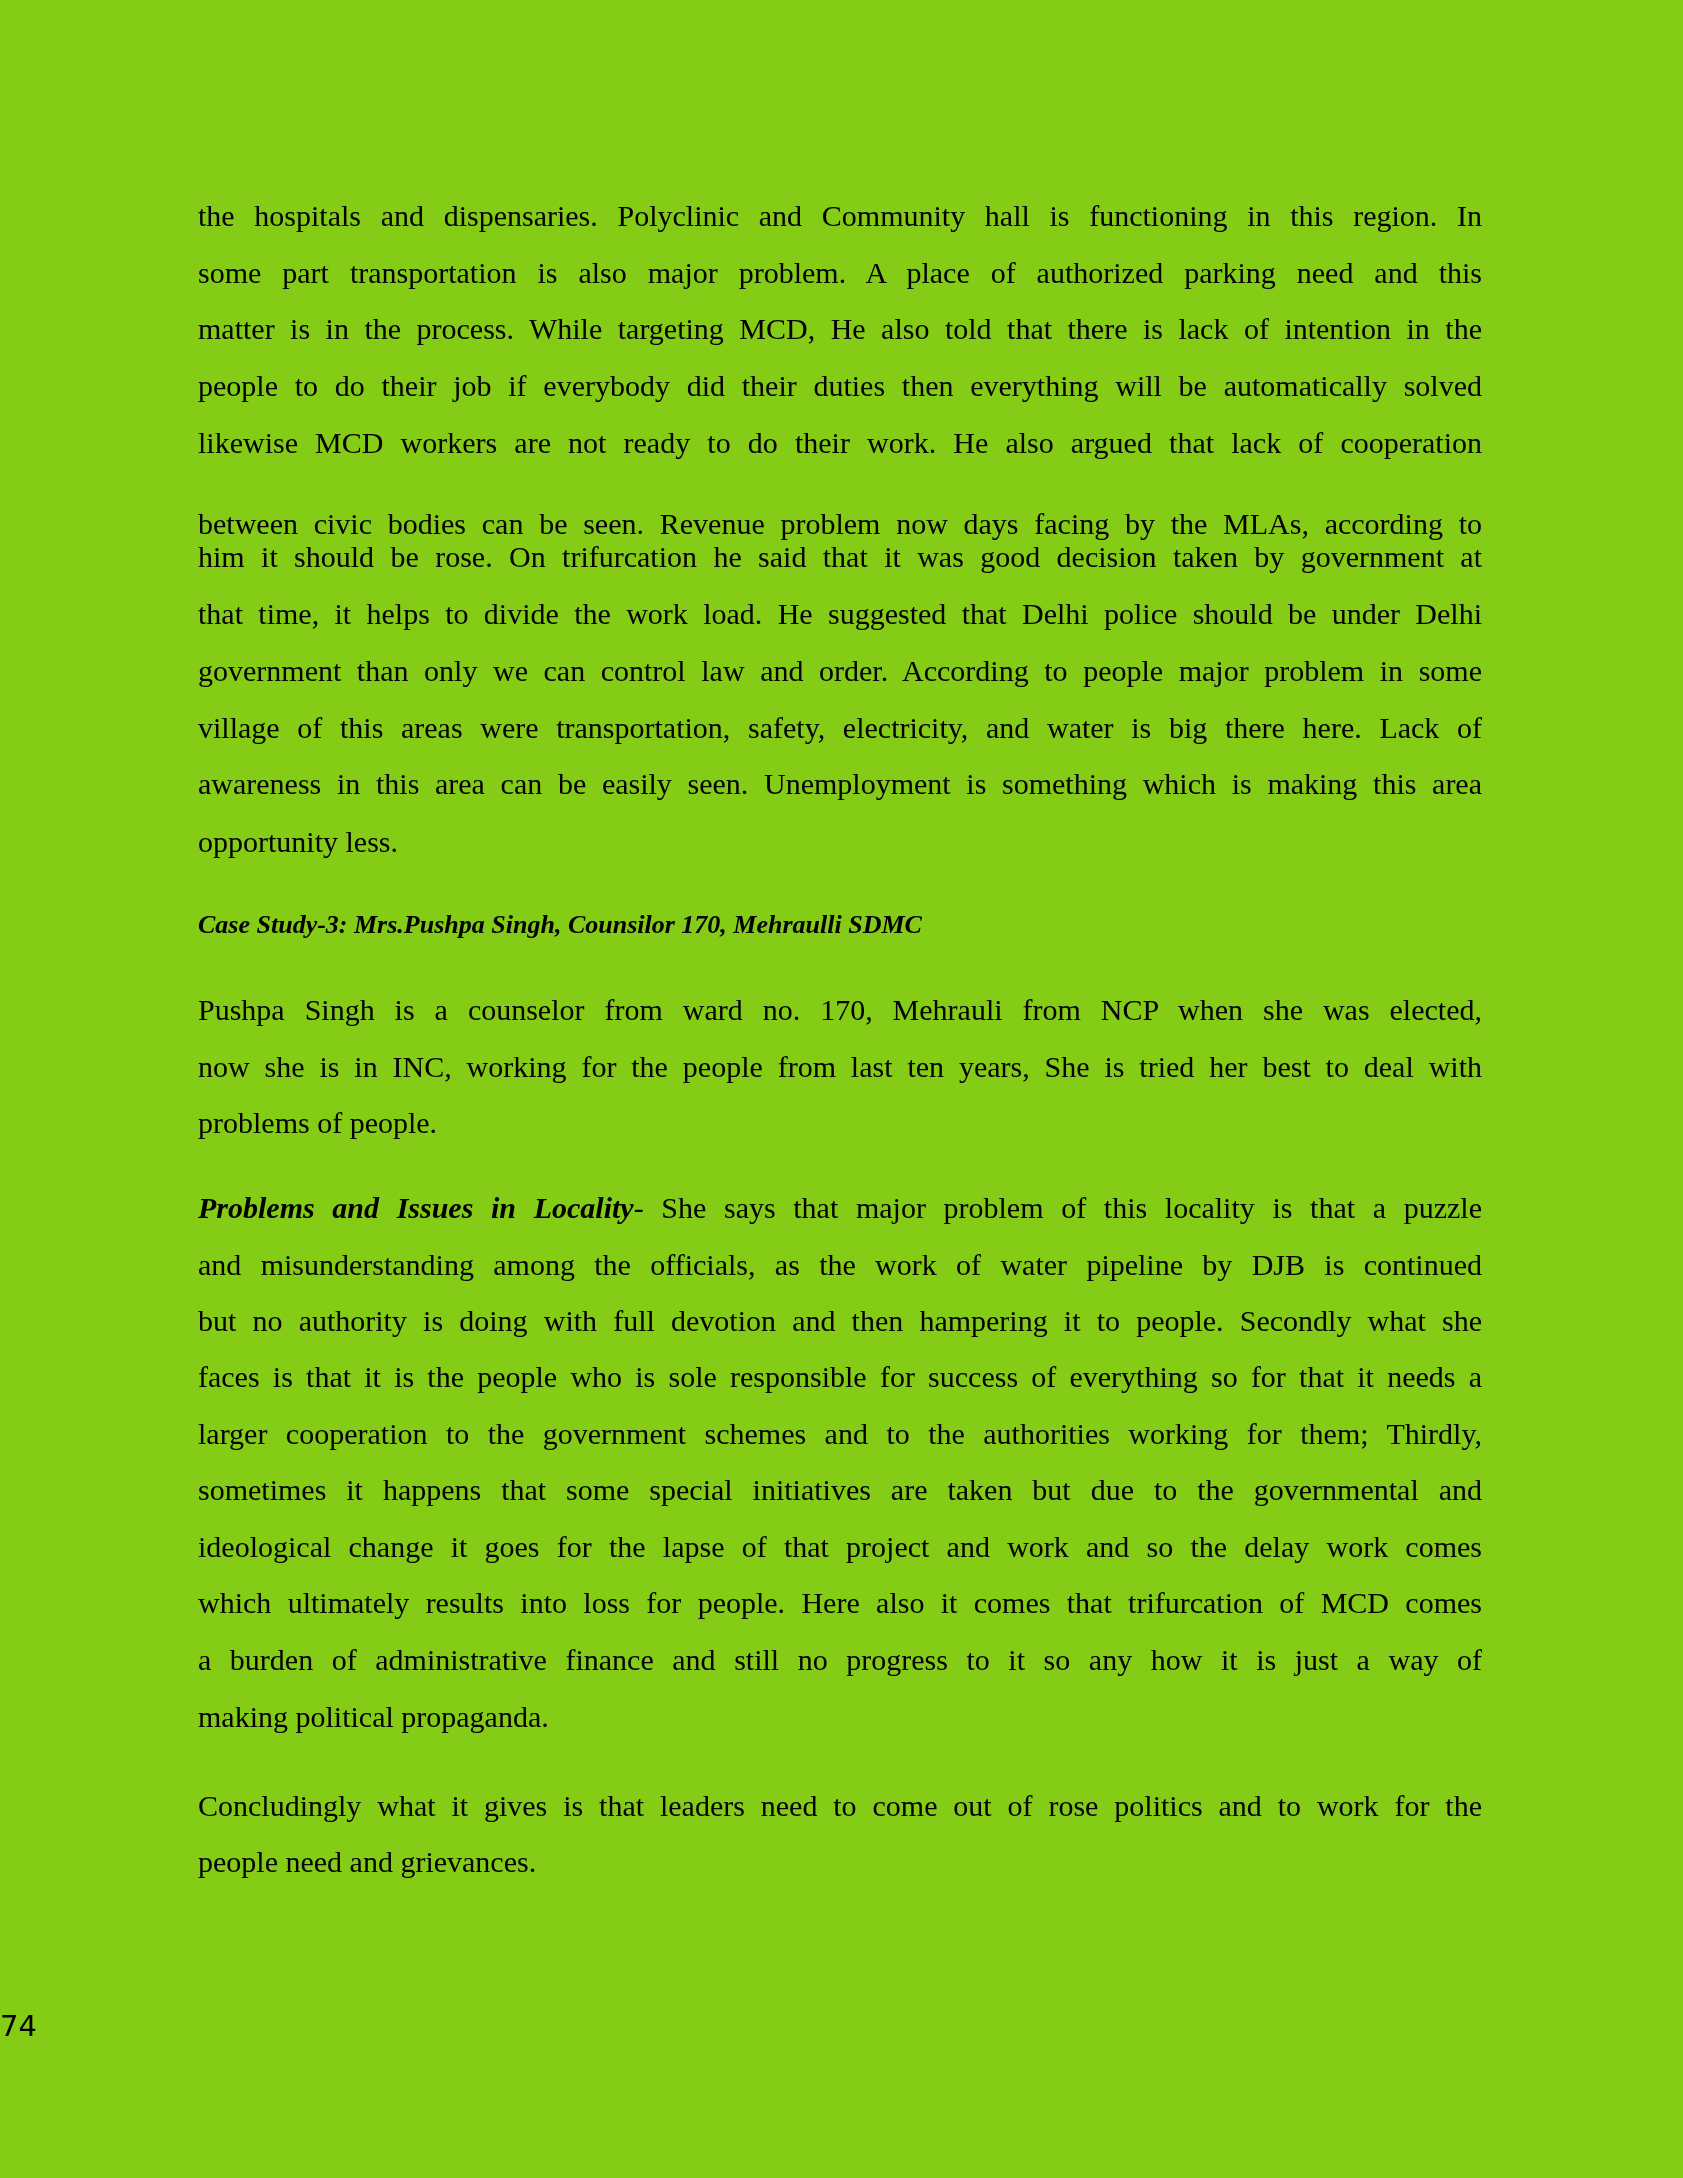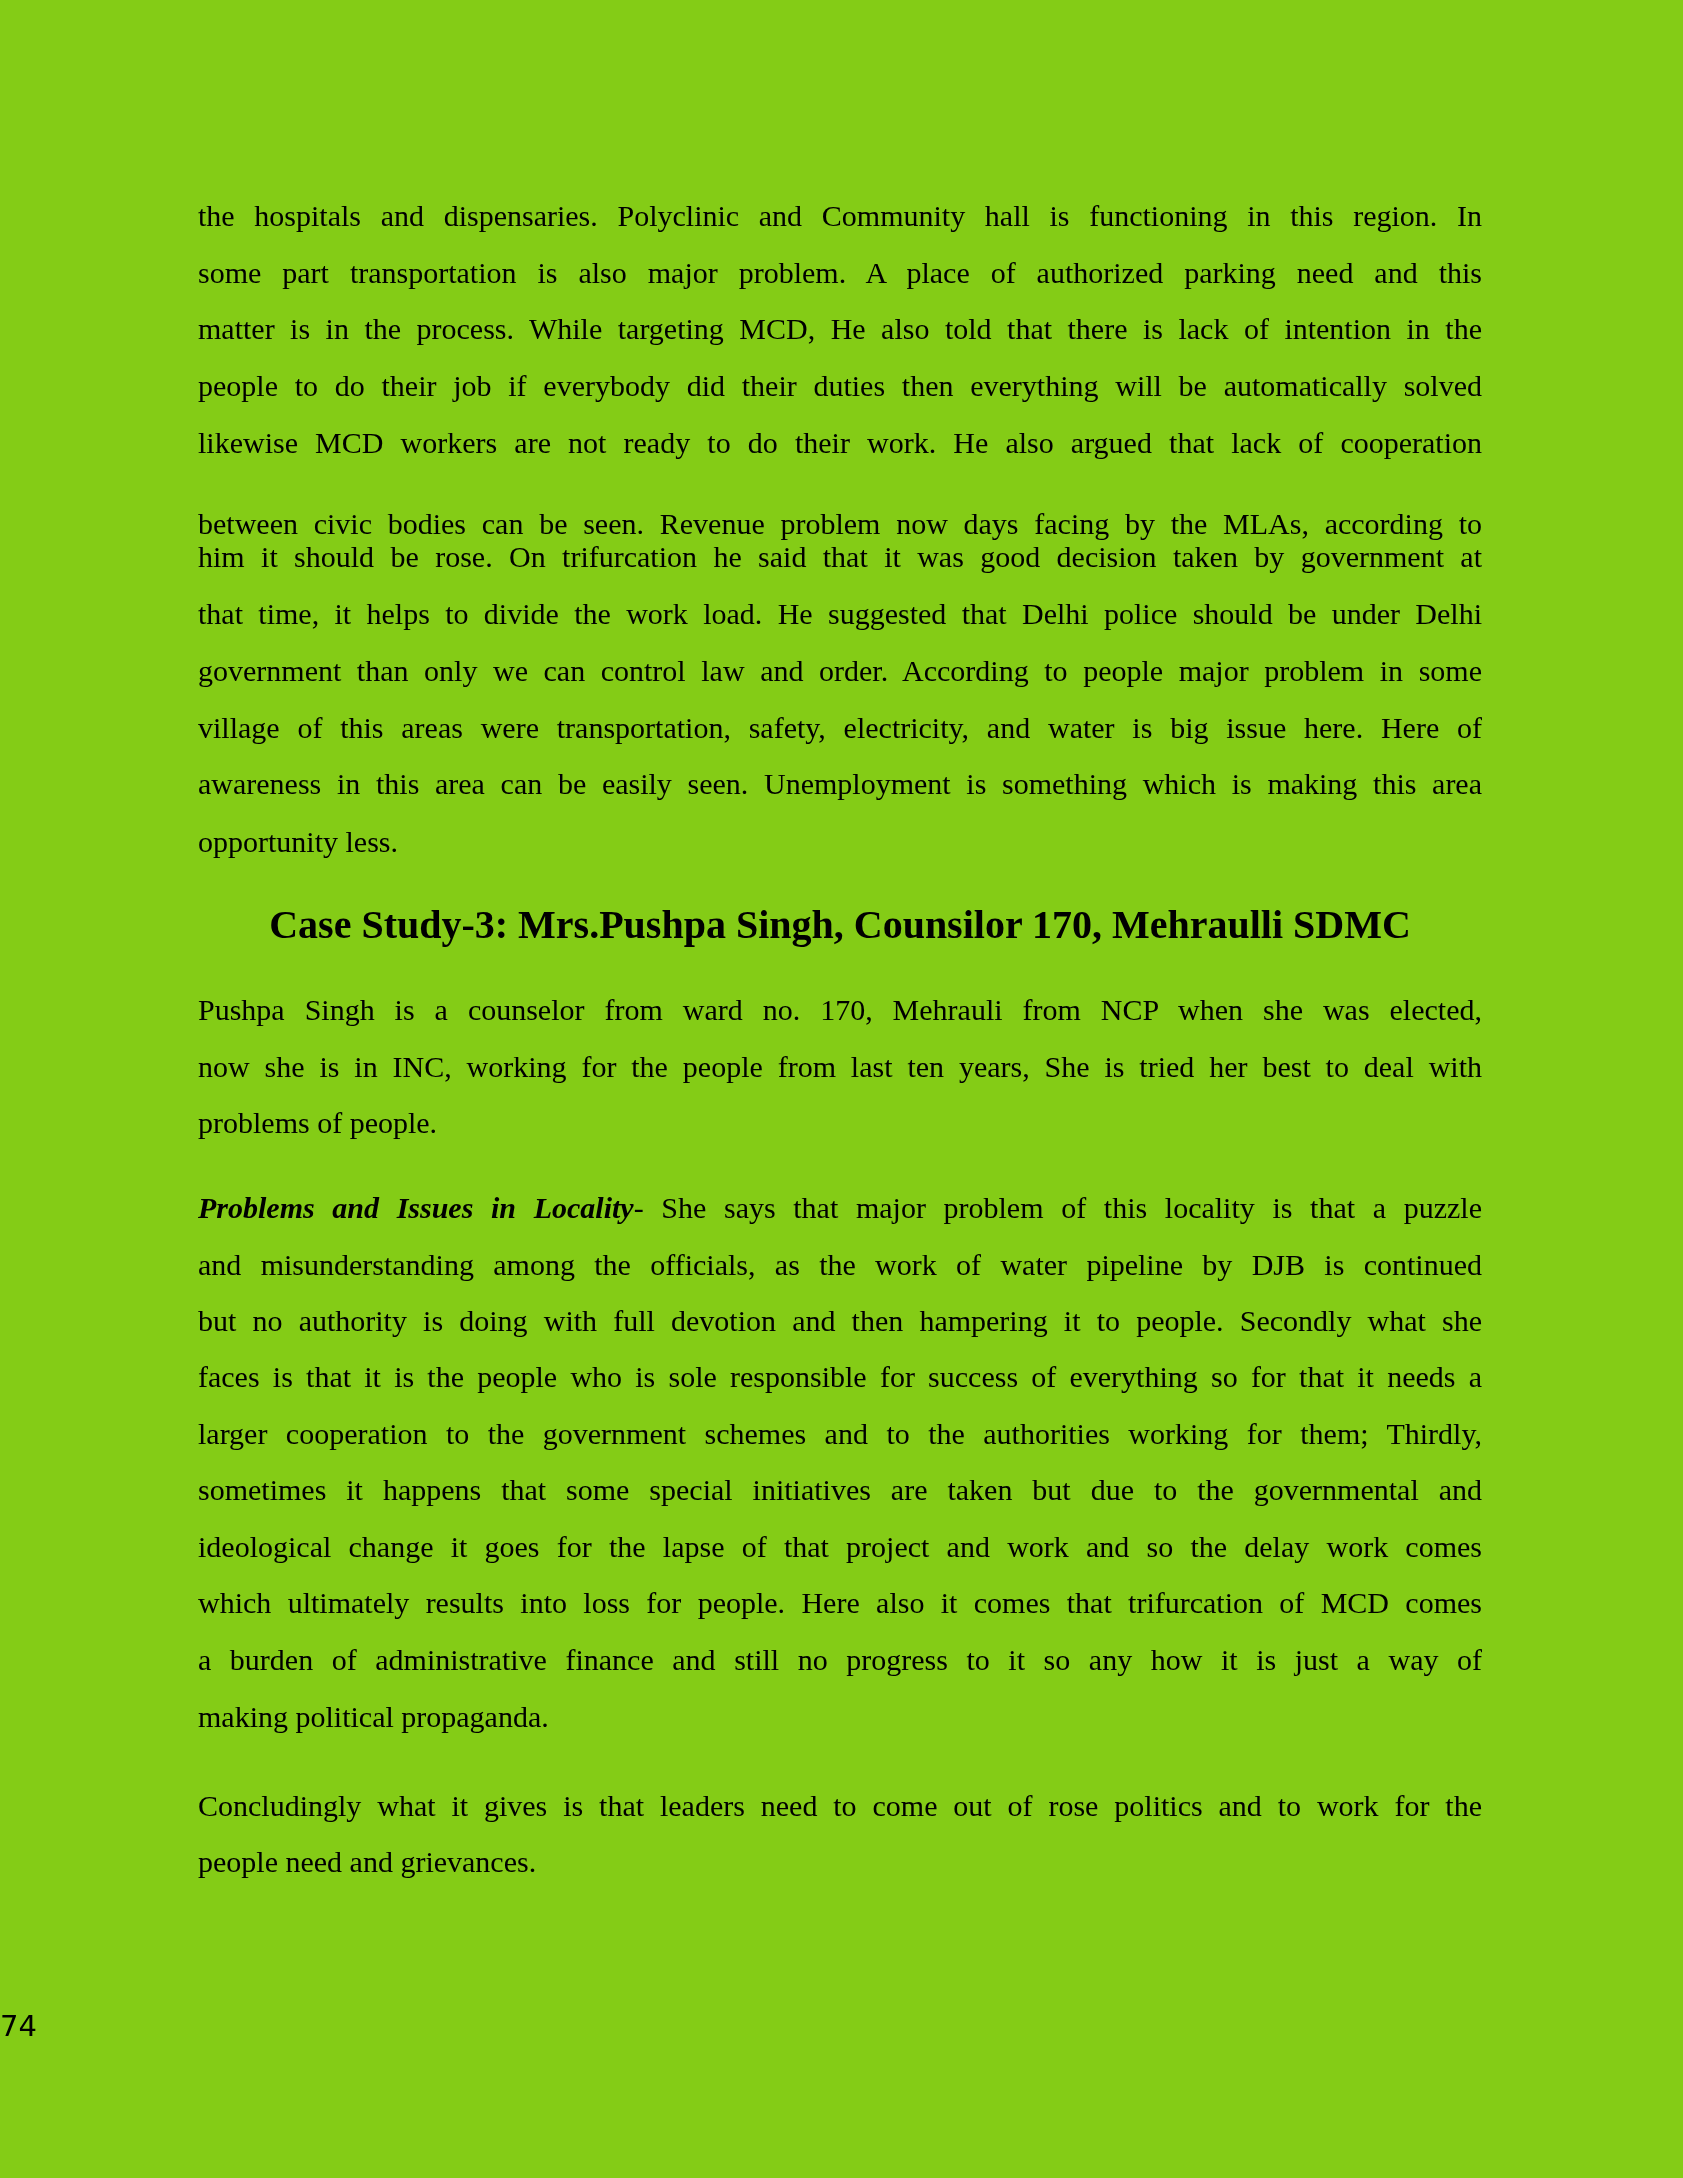--- a/index.html
+++ b/index.html
@@ -34,25 +34,25 @@
       text-align-last: justify;
       word-spacing: 0px;
     }
     .line.last {
       text-align-last: left;
     }
     .heading {
       position: absolute;
       left: 198px;
       width: 1284px;
-      font-size: 40px;
+      font-size: 26px;
       line-height: 56px;
       font-weight: bold;
-      text-align: center;
       white-space: nowrap;
+      font-style: italic;
     }
     .lead {
       font-weight: bold;
       font-style: italic;
       margin-top: 40px;
     }
     .page-number {
       position: absolute;
       left: 0;
       width: 1683px;
@@ -71,21 +71,21 @@
   <div>
     <div class="line" style="top:188px">the hospitals and dispensaries. Polyclinic and Community hall is functioning in this region. In</div>
     <div class="line" style="top:245px">some part transportation is also major problem. A place of authorized parking need and this</div>
     <div class="line" style="top:301px">matter is in the process. While targeting MCD, He also told that there is lack of intention in the</div>
     <div class="line" style="top:358px">people to do their job if everybody did their duties then everything will be automatically solved</div>
     <div class="line" style="top:415px">likewise MCD workers are not ready to do their work. He also argued that lack of cooperation</div>
     <div class="line" style="top:496px">between civic bodies can be seen. Revenue problem now days facing by the MLAs, according to</div>
     <div class="line" style="top:529px">him it should be rose. On trifurcation he said that it was good decision taken by government at</div>
     <div class="line" style="top:586px">that time, it helps to divide the work load. He suggested that Delhi police should be under Delhi</div>
     <div class="line" style="top:643px">government than only we can control law and order. According to people major problem in some</div>
-    <div class="line" style="top:700px">village of this areas were transportation, safety, electricity, and water is big issue here. Here of</div>
+    <div class="line" style="top:700px">village of this areas were transportation, safety, electricity, and water is big there here. Lack of</div>
     <div class="line" style="top:756px">awareness in this area can be easily seen. Unemployment is something which is making this area</div>
     <div class="line last" style="top:814px">opportunity less.</div>
   </div>
 
   <div class="heading" style="top:897px">Case Study-3: Mrs.Pushpa Singh, Counsilor 170, Mehraulli SDMC</div>
 
   <div>
     <div class="line" style="top:982px">Pushpa Singh is a counselor  from ward no. 170,  Mehrauli from NCP when she was elected,</div>
     <div class="line" style="top:1039px">now she  is in INC, working for the people from last ten years, She is tried her best to deal with</div>
     <div class="line last" style="top:1095px">problems  of people.</div>

